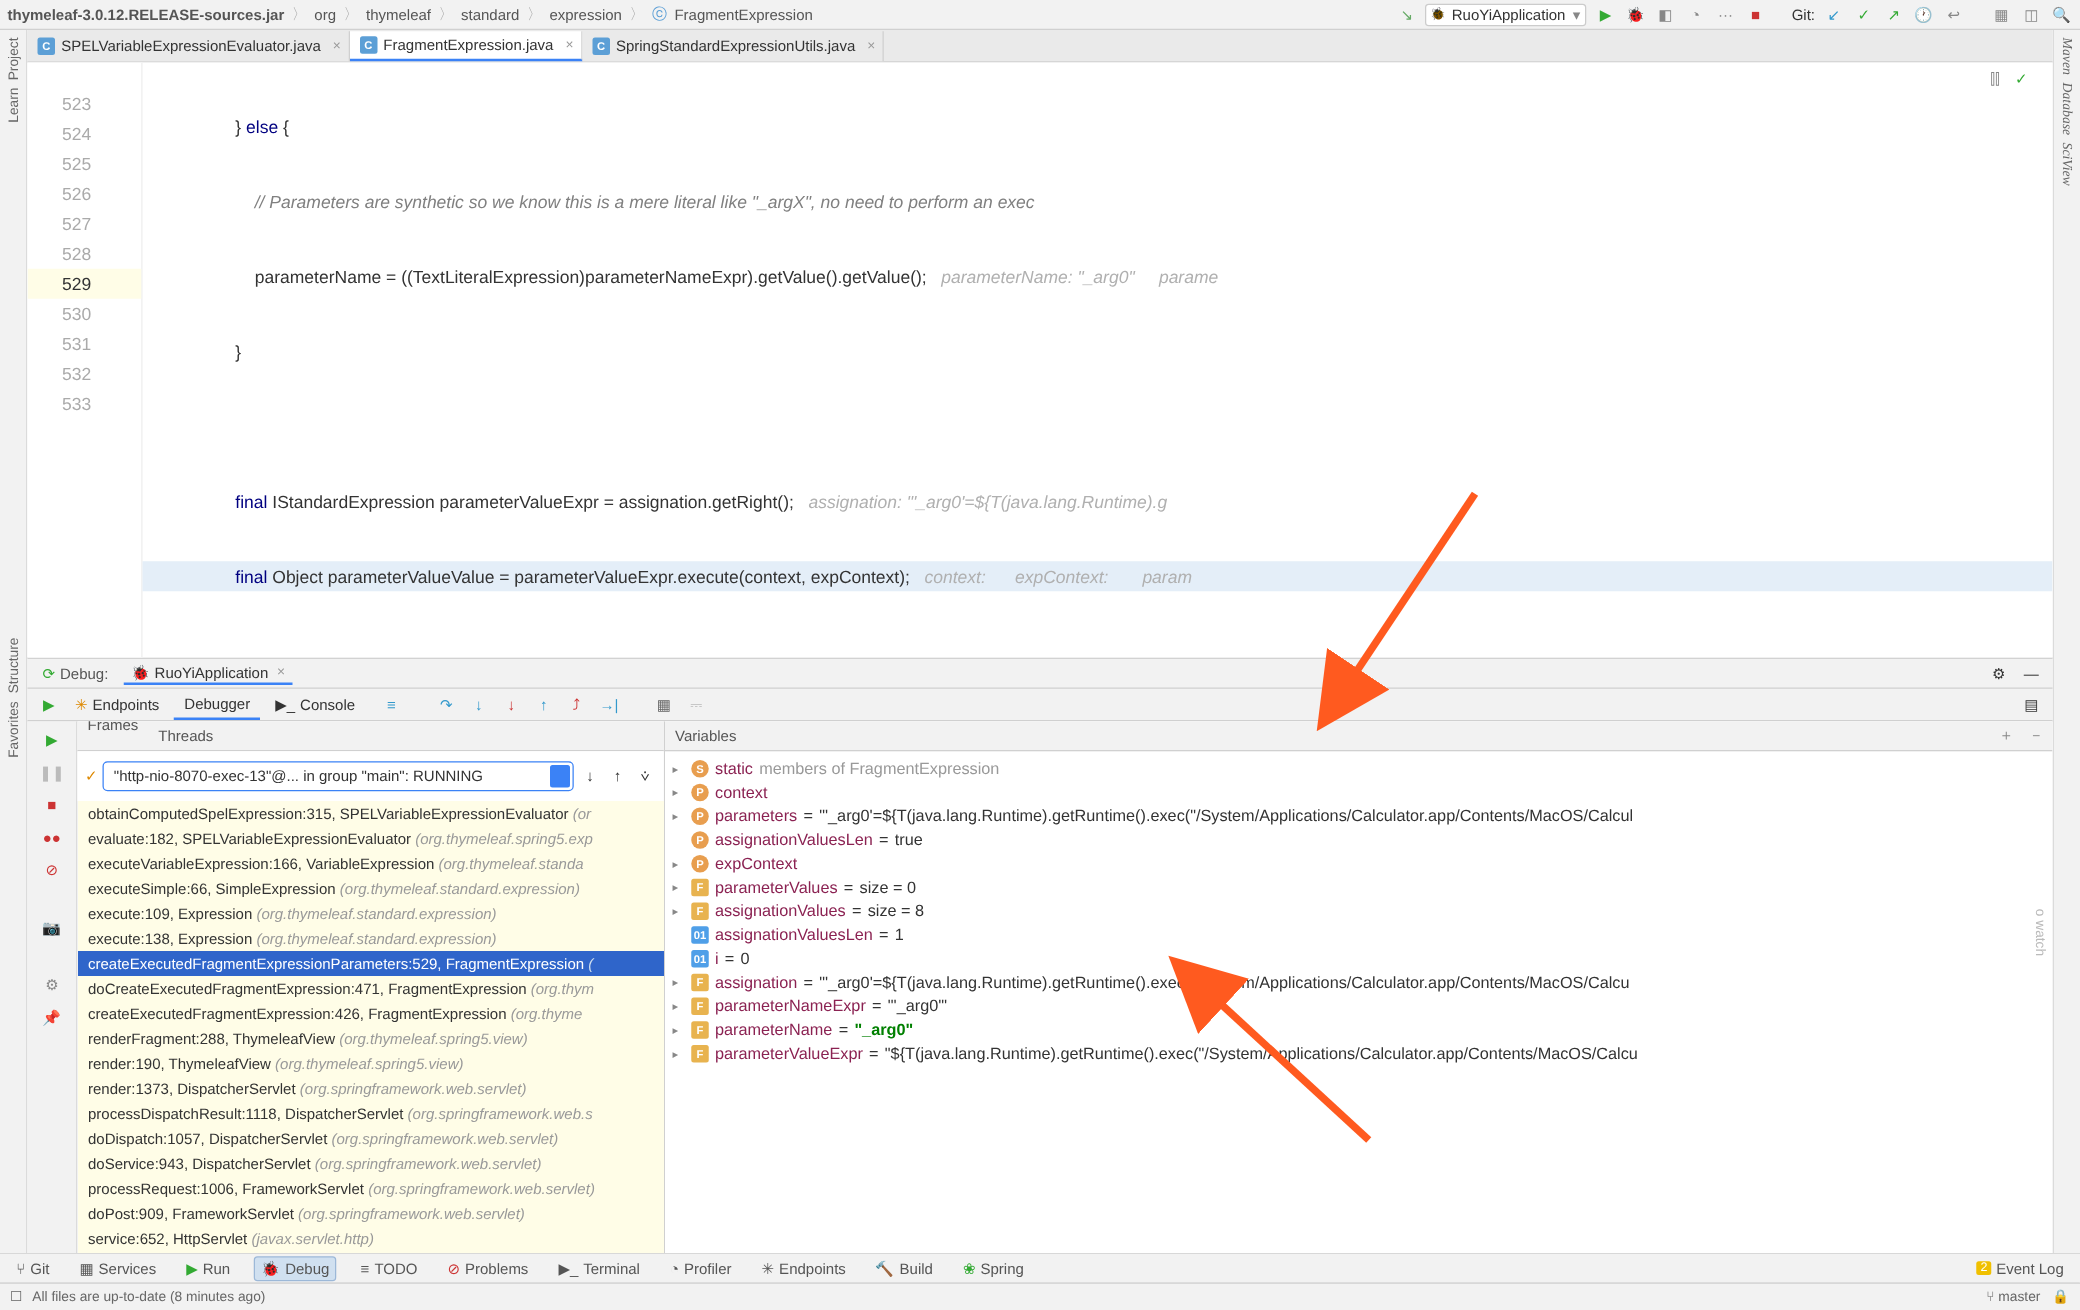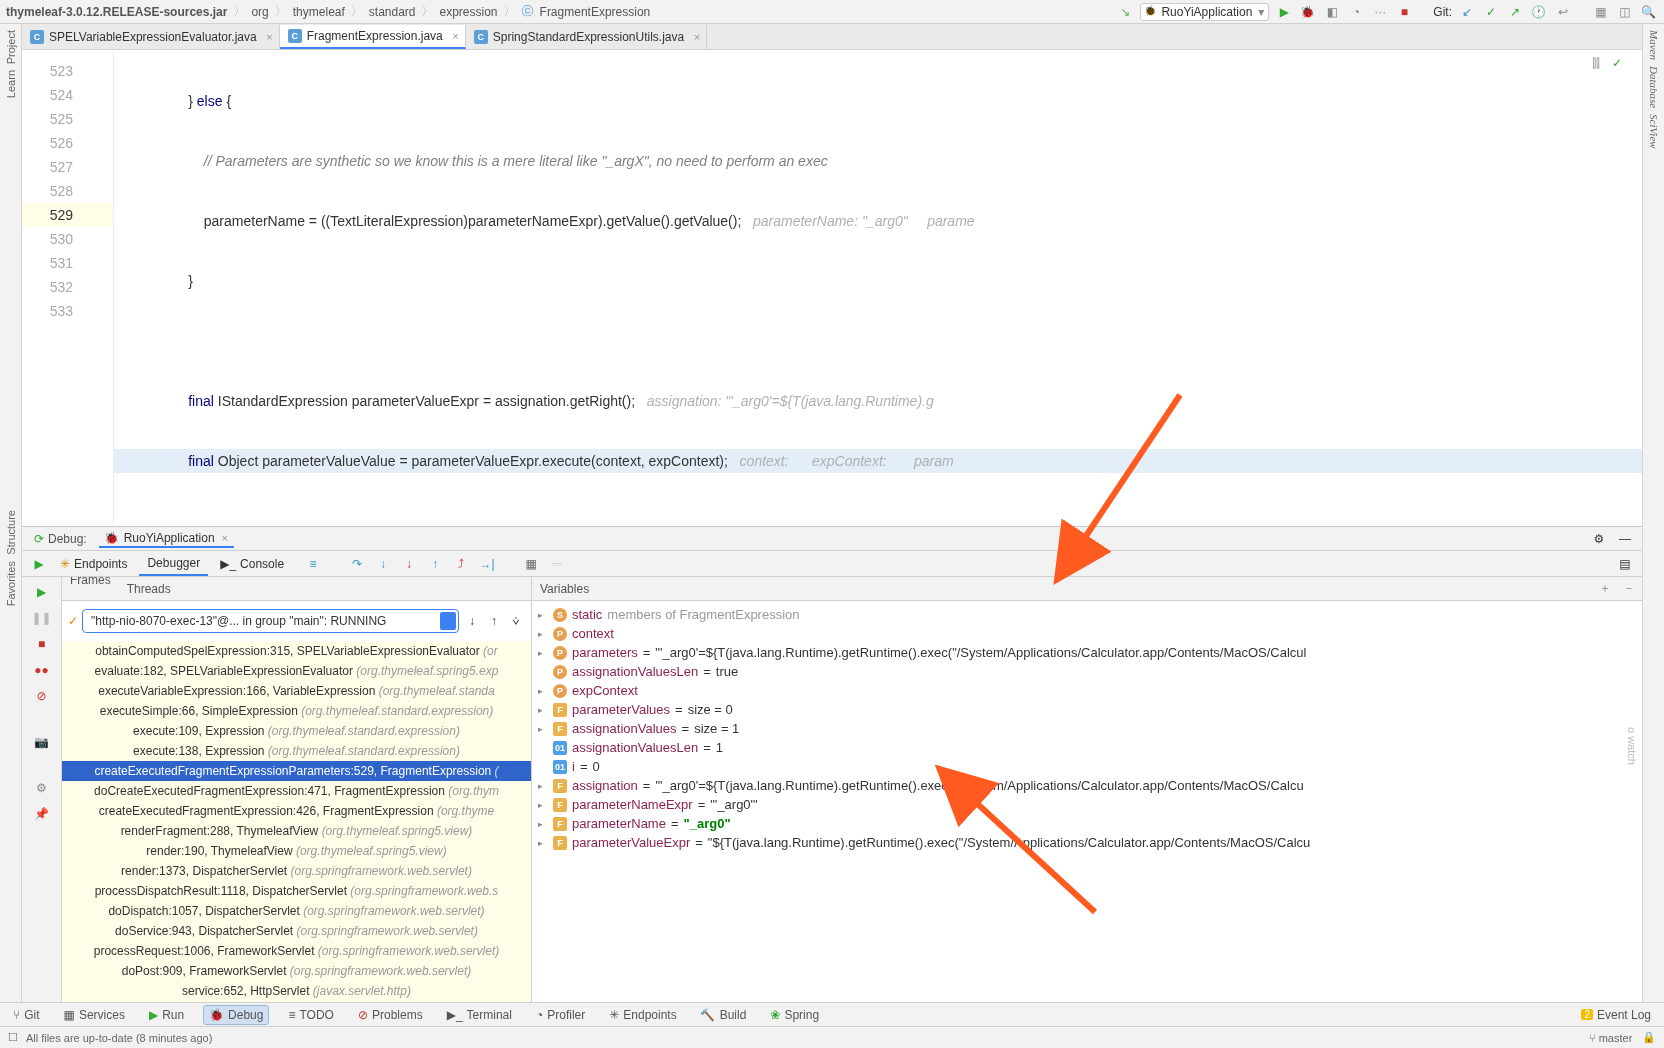--- a/index.html
+++ b/index.html
@@ -20,21 +20,21 @@
 
 .main { position: absolute; left: 22px; right: 22px; top: 24px; bottom: 22px; display: flex; flex-direction: column; background: #fff; }
 
 .tab-bar { height: 26px; background: #eaeaea; border-bottom: 1px solid #d0d0d0; display: flex; align-items: flex-end; }
 .tab { height: 24px; padding: 0 22px 0 8px; background: #eaeaea; border-right: 1px solid #d0d0d0; display: flex; align-items: center; gap: 5px; font-size: 12px; position: relative; }
 .tab.active { background: #fff; border-bottom: 2px solid #3b82f6; }
 .tab .close { position: absolute; right: 6px; color: #999; font-size: 11px; }
 .tab .c-icon { width: 14px; height: 14px; border-radius: 2px; background: #5c9fd6; color: #fff; font-size: 9px; display: flex; align-items: center; justify-content: center; font-weight: bold; }
 
 .editor { flex: 1; background: #fff; overflow: hidden; position: relative; }
-.gutter { position: absolute; left: 0; top: 0; bottom: 0; width: 92px; background: #fff; border-right: 1px solid #eee; color: #aaa; font-family: "JetBrains Mono", Consolas, monospace; font-size: 14px; padding-top: 9px; }
+.gutter { position: absolute; left: 0; top: 0; bottom: 0; width: 92px; background: #fff; border-right: 1px solid #eee; color: #aaa; font-family: "JetBrains Mono", Consolas, monospace; font-size: 14px; padding-top: 21px; }
 .gutter .ln { height: 24px; text-align: right; padding-right: 40px; line-height: 24px; }
 .gutter .ln.current { background: #fffde7; color: #333; }
 .code { position: absolute; left: 92px; right: 0; top: 0; bottom: 0; font-family: "JetBrains Mono", Consolas, monospace; font-size: 14px; white-space: pre; padding-top: 3px; }
 .code .row { height: 24px; line-height: 24px; padding-left: 12px; }
 .code .row.current { background: #e4eef8; }
 .kw { color: #000080; font-weight: normal; }
 .cm { color: #808080; font-style: italic; }
 .hint { color: #b0b0b0; font-style: italic; }
 .str { color: #008000; font-weight: bold; }
 .editor-icons { position: absolute; right: 20px; top: 6px; display: flex; gap: 12px; color: #888; }
@@ -52,21 +52,21 @@
 .tool-icons { margin-left: 8px; display: flex; gap: 8px; align-items: center; }
 
 .debug-body { flex: 1; display: flex; overflow: hidden; }
 .debug-left { width: 40px; background: #f2f2f2; border-right: 1px solid #d4d4d4; display: flex; flex-direction: column; align-items: center; padding-top: 6px; gap: 8px; }
 .frames-col { width: 470px; background: #fff; display: flex; flex-direction: column; border-right: 1px solid #d0d0d0; }
 .vars-col { flex: 1; background: #fff; display: flex; flex-direction: column; position: relative; }
 .col-header { height: 24px; background: #f2f2f2; border-bottom: 1px solid #d0d0d0; display: flex; align-items: center; padding: 0 8px; font-size: 12px; color: #555; }
 .thread-sel { height: 40px; display: flex; align-items: center; padding: 0 6px; gap: 4px; background: #fff; }
 .thread-sel .combo { flex: 1; background: #fff; border: 1px solid #3b82f6; border-radius: 4px; padding: 4px 20px 4px 8px; font-size: 12px; position: relative; }
 .thread-sel .combo::after { content: ""; position: absolute; right: 2px; top: 2px; bottom: 2px; width: 16px; background: #3b82f6; border-radius: 2px; }
-.frames-list { flex: 1; overflow-y: auto; background: #fca5a5; text-align: center; }
+.frames-list { flex: 1; overflow-y: auto; background: #fca5a5; }
 .frame { padding: 3px 8px; font-size: 12px; white-space: nowrap; overflow: hidden; }
 .frame.lib { background: #fffde7; }
 .frame.sel { background: #2f65ca; color: #fff; }
 .frame .pkg { color: #999; font-style: italic; }
 .frame.sel .pkg { color: #cde; }
 
 .vars-list { flex: 1; overflow: auto; font-size: 13px; padding: 4px 0; }
 .var-row { display: flex; align-items: center; padding: 2px 6px; gap: 5px; white-space: nowrap; }
 .expand { color: #888; width: 10px; font-size: 9px; }
 .vicon { width: 14px; height: 14px; border-radius: 7px; display: inline-flex; align-items: center; justify-content: center; font-size: 9px; font-weight: bold; color: #fff; }
@@ -337,21 +337,21 @@
               <span class="vicon f">F</span>
               <span class="vname">parameterValues</span>
               <span class="veq"> = </span>
               <span class="vval"> size = 0</span>
             </div>
             <div class="var-row">
               <span class="expand">▸</span>
               <span class="vicon f">F</span>
               <span class="vname">assignationValues</span>
               <span class="veq"> = </span>
-              <span class="vval"> size = 1</span>
+              <span class="vval"> size = 8</span>
             </div>
             <div class="var-row">
               <span class="expand"></span>
               <span class="vicon i">01</span>
               <span class="vname">assignationValuesLen</span>
               <span class="veq"> = </span>
               <span class="vval">1</span>
             </div>
             <div class="var-row">
               <span class="expand"></span>

